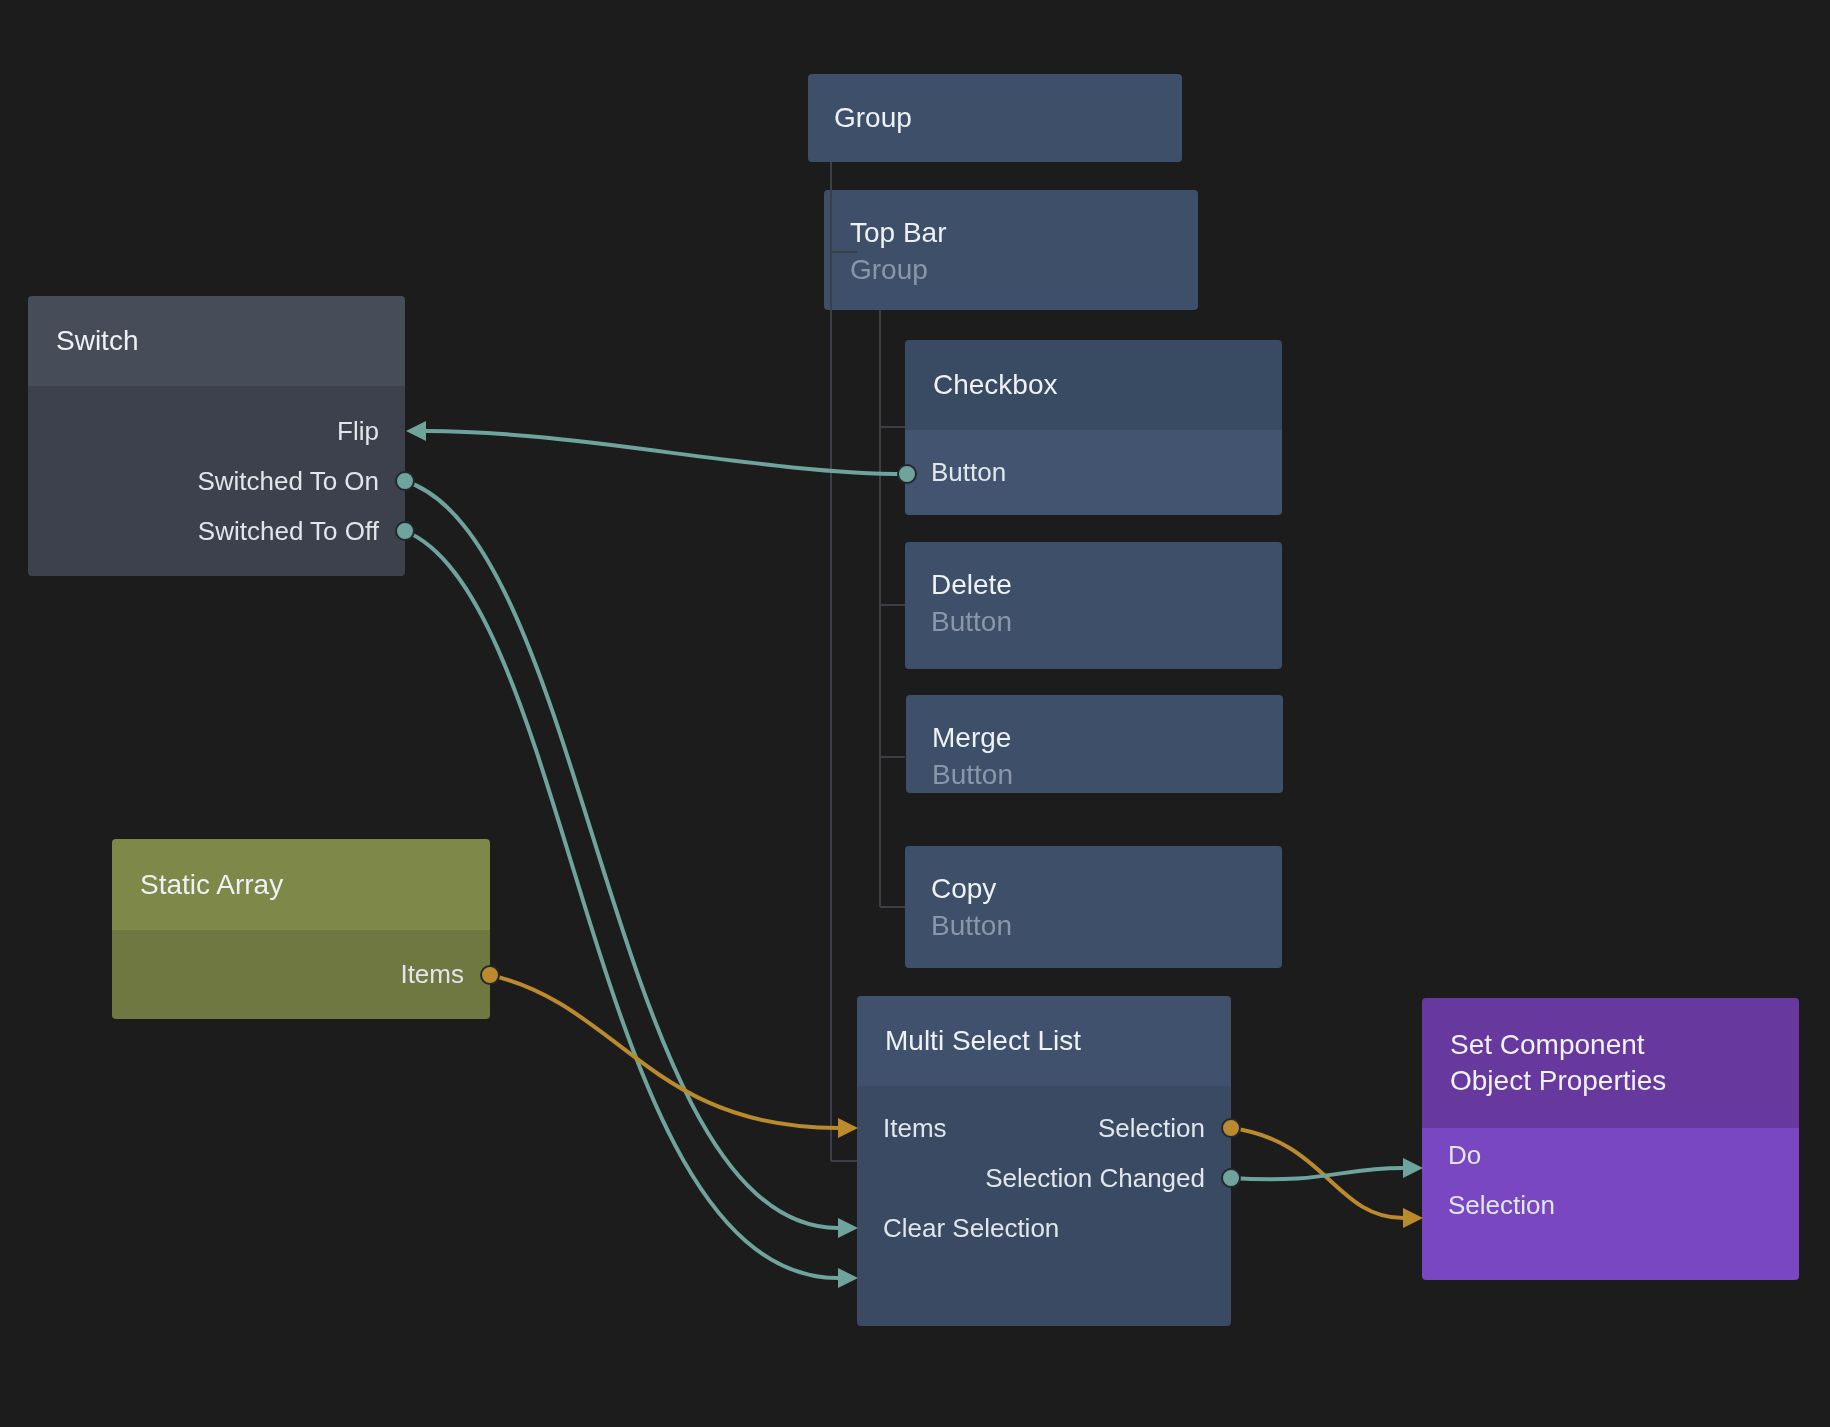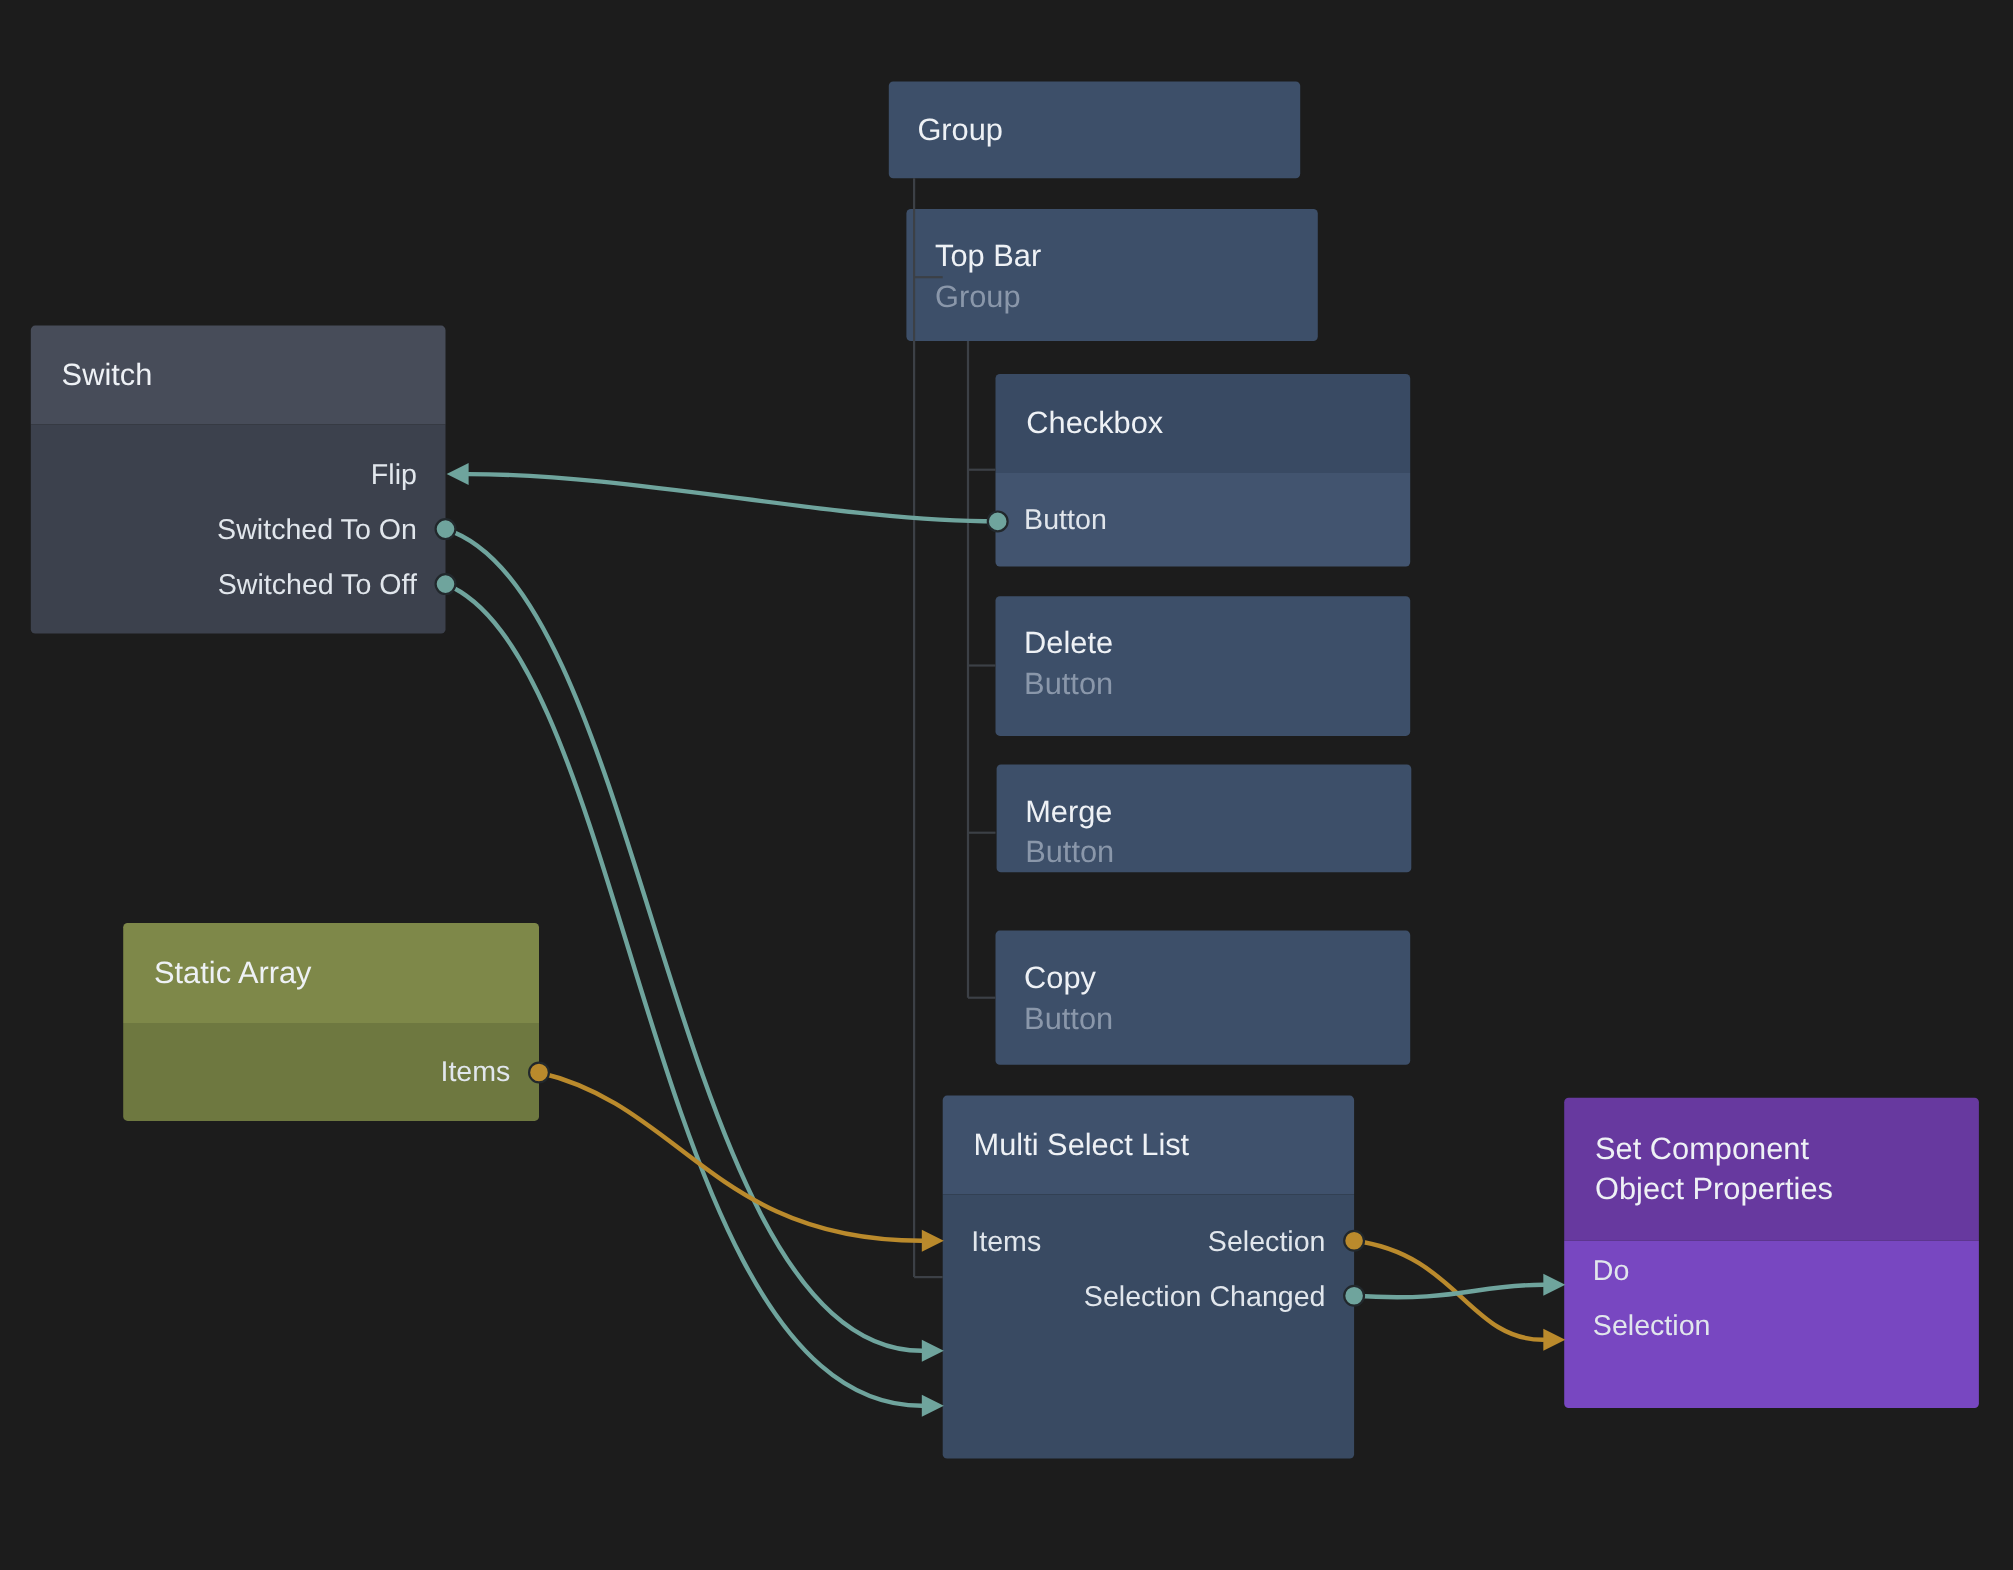--- a/index.html
+++ b/index.html
@@ -75,20 +75,23 @@
     <div class="hdr" style="height:90px; background:var(--msl-header);">
       <span>Multi Select List</span>
     </div>
     <div class="body" style="height:240px; background:var(--msl-body); padding-top:17px;">
       <div class="port-row split">
         <span>Items</span>
         <span>Selection</span>
       </div>
       <div class="port-row right">
         <span>Selection Changed</span>
+      </div>
+      <div class="port-row">
+        <span>Clear Selection</span>
       </div>
     </div>
   </div>
 
   <div class="node" style="left:28px; top:296px; width:377px; height:280px;">
     <div class="hdr" style="height:90px; background:var(--gray-header);">
       <span>Switch</span>
     </div>
     <div class="body" style="height:190px; background:var(--gray-body); padding-top:20px;">
       <div class="port-row right">

